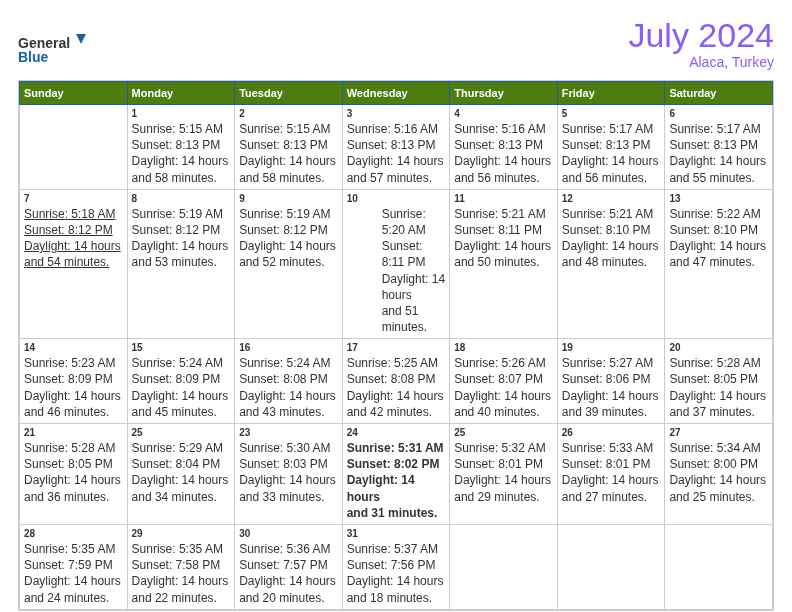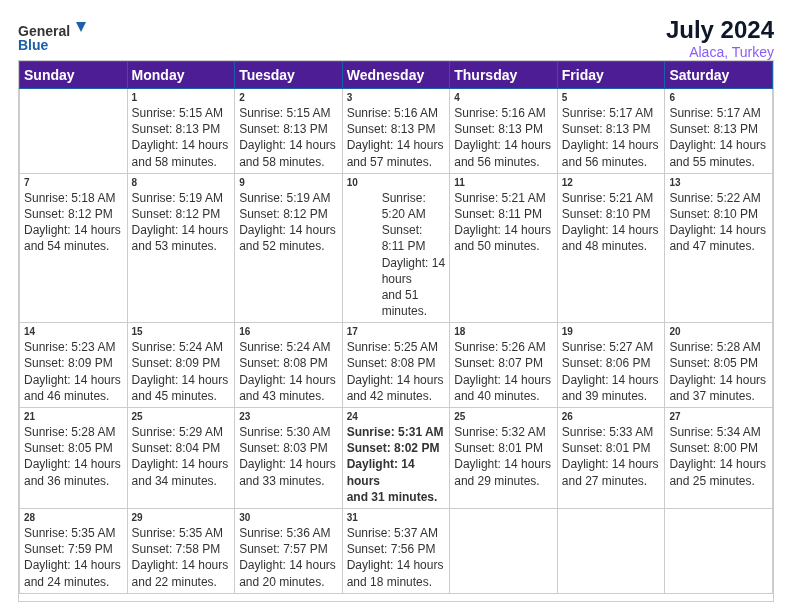--- a/index.html
+++ b/index.html
@@ -13,55 +13,56 @@
     .page {
       width: 792px;
       height: 612px;
       padding: 18px 18px 10px 18px;
       display: flex;
       flex-direction: column;
     }
     .header {
       display: flex;
       justify-content: space-between;
-      align-items: center;
+      align-items: flex-end;
+      margin-bottom: 10px;
     }
     .logo {
       display: flex;
       align-items: center;
     }
     .title-block {
       text-align: right;
     }
     .main-title {
-      font-size: 24px;
-      font-weight: bold;
-      color: #0f172a;
+      font-size: 34px;
+      font-weight: normal;
+      color: #8b5cf6;
       line-height: 1;
     }
     .subtitle {
       font-size: 14px;
       color: #8b5cf6;
       margin-top: 2px;
     }
     .calendar {
       flex: 1;
       border: 1px solid #ccc;
       border-collapse: collapse;
       width: 100%;
     }
     table {
       width: 100%;
       border-collapse: collapse;
       table-layout: fixed;
     }
     thead th {
-      background-color: #4c1d95;
+      background-color: #4d7c0f;
       color: #fff;
-      font-size: 14px;
+      font-size: 11px;
       font-weight: bold;
       padding: 5px 4px;
       text-align: left;
       border: 1px solid #1a5fa8;
     }
     tbody td {
       border: 1px solid #ccc;
       vertical-align: top;
       padding: 3px 4px;
       font-size: 9px;
@@ -159,21 +160,21 @@
               <div class="day-number">6</div>
               <div class="day-info" style="white-space: pre-line;">Sunrise: 5:17 AM
 Sunset: 8:13 PM
 Daylight: 14 hours
 and 55 minutes.</div>
             </td>
           </tr>
           <tr>
             <td>
               <div class="day-number">7</div>
-              <div class="day-info" style="white-space: pre-line;">Sunrise: 5:18 AM
+              <div class="day-info" style="white-space: pre-line; text-decoration: underline;">Sunrise: 5:18 AM
 Sunset: 8:12 PM
 Daylight: 14 hours
 and 54 minutes.</div>
             </td>
             <td>
               <div class="day-number">8</div>
               <div class="day-info" style="white-space: pre-line;">Sunrise: 5:19 AM
 Sunset: 8:12 PM
 Daylight: 14 hours
 and 53 minutes.</div>

